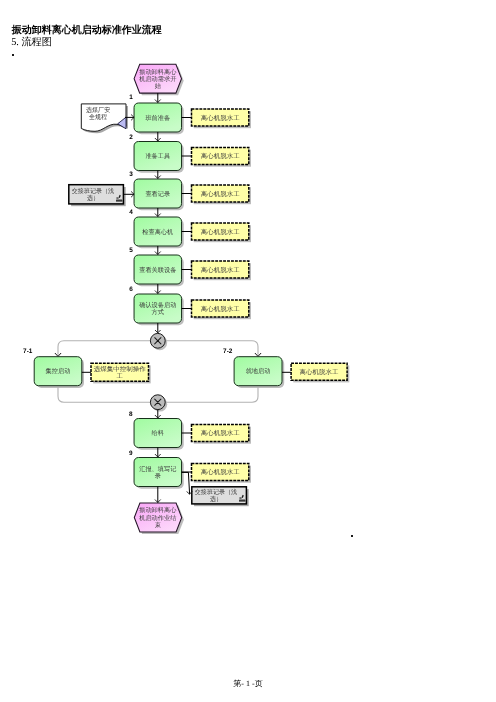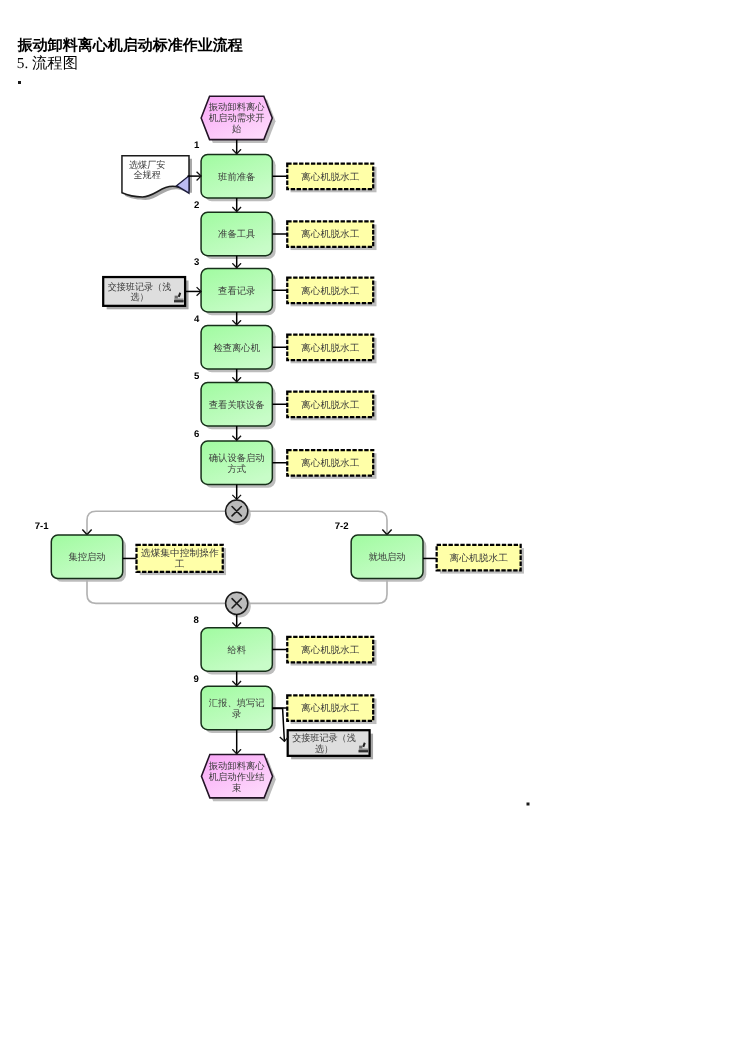--- a/index.html
+++ b/index.html
@@ -20,20 +20,21 @@
   .brtxt{font-family:"Liberation Sans",sans-serif;font-size:6.4px;fill:#000;font-weight:bold;}
 </style>
 </head>
 <body>
 
 <div id="page">
   <div class="abs" id="title">振动卸料离心机启动标准作业流程</div>
   <div class="abs" id="subtitle">5. 流程图</div>
   <div class="abs" id="dot1"></div>
   <div class="abs" id="dot2"></div>
+  <div class="abs" id="footer">第- 1 -页</div>
 
   <svg id="flow" viewBox="0 0 496 702">
     <defs>
       <linearGradient id="gGreen" x1="0" y1="0" x2="0.62" y2="1">
         <stop offset="0" stop-color="#a0fba0"></stop>
         <stop offset="1" stop-color="#c8fcc8"></stop>
       </linearGradient>
       <linearGradient id="gPink" x1="0" y1="0" x2="0.72" y2="1">
         <stop offset="0" stop-color="#f9a6f7"></stop>
         <stop offset="1" stop-color="#fdd9fb"></stop>

